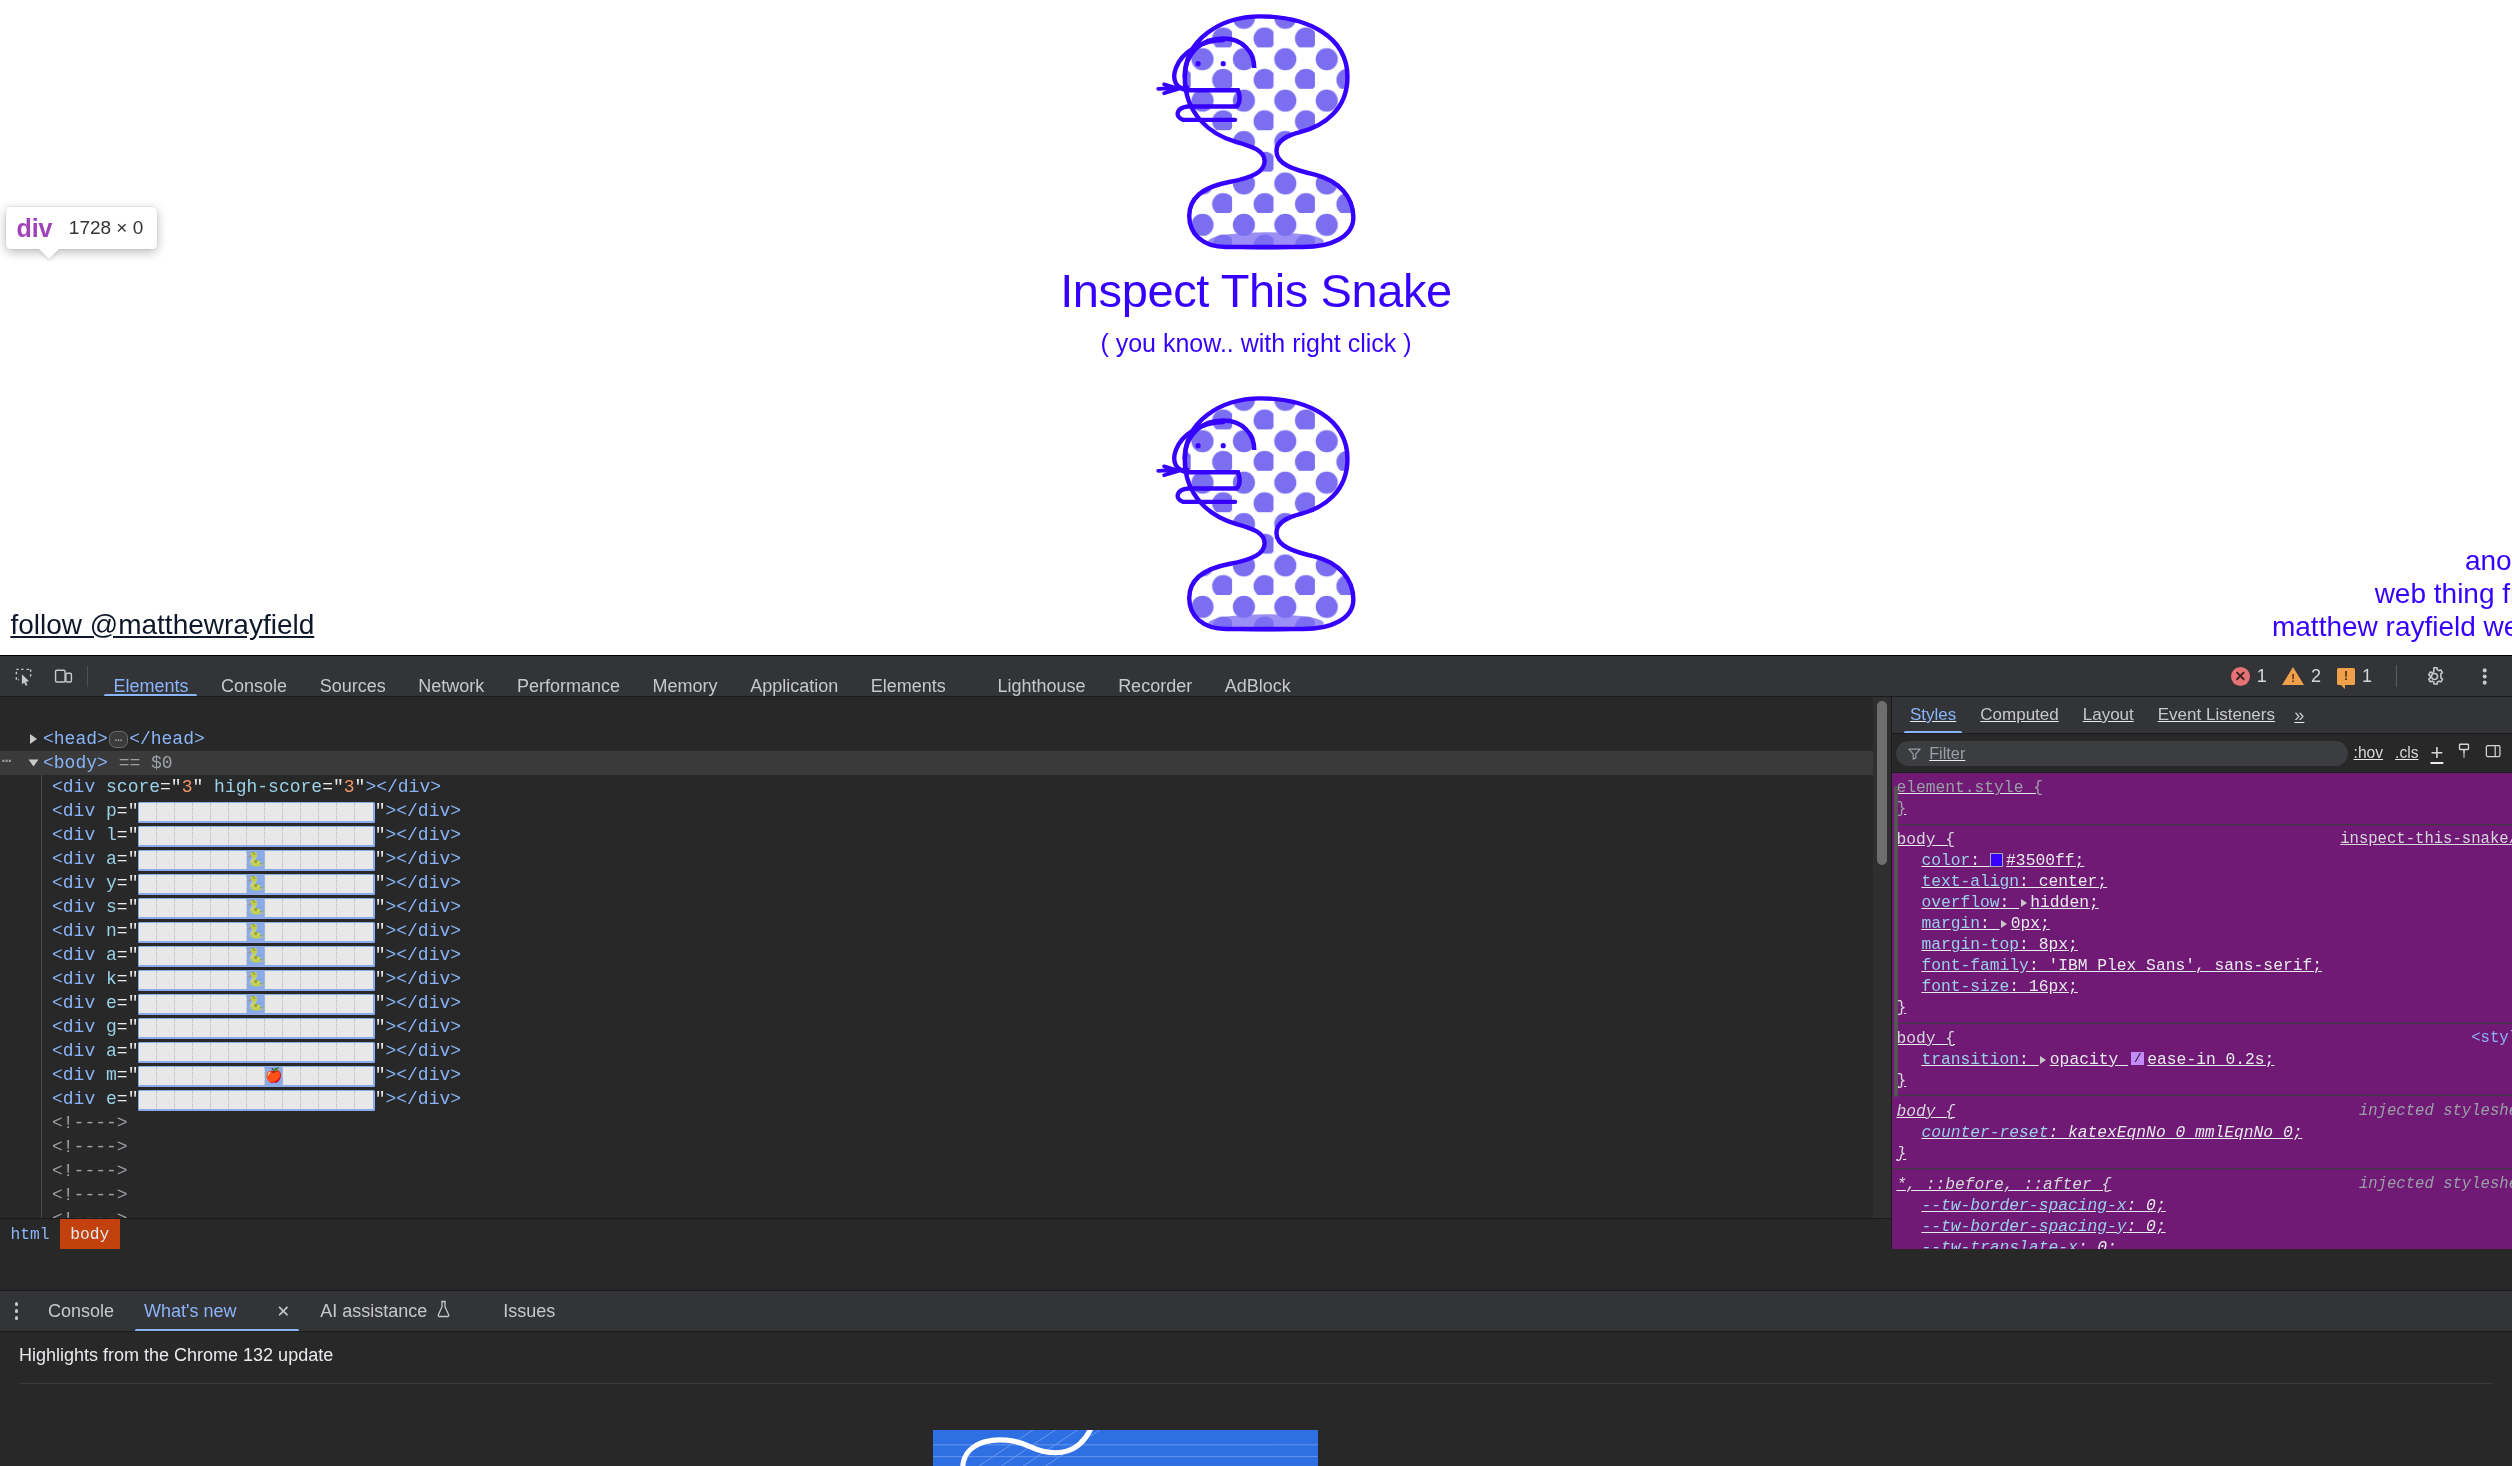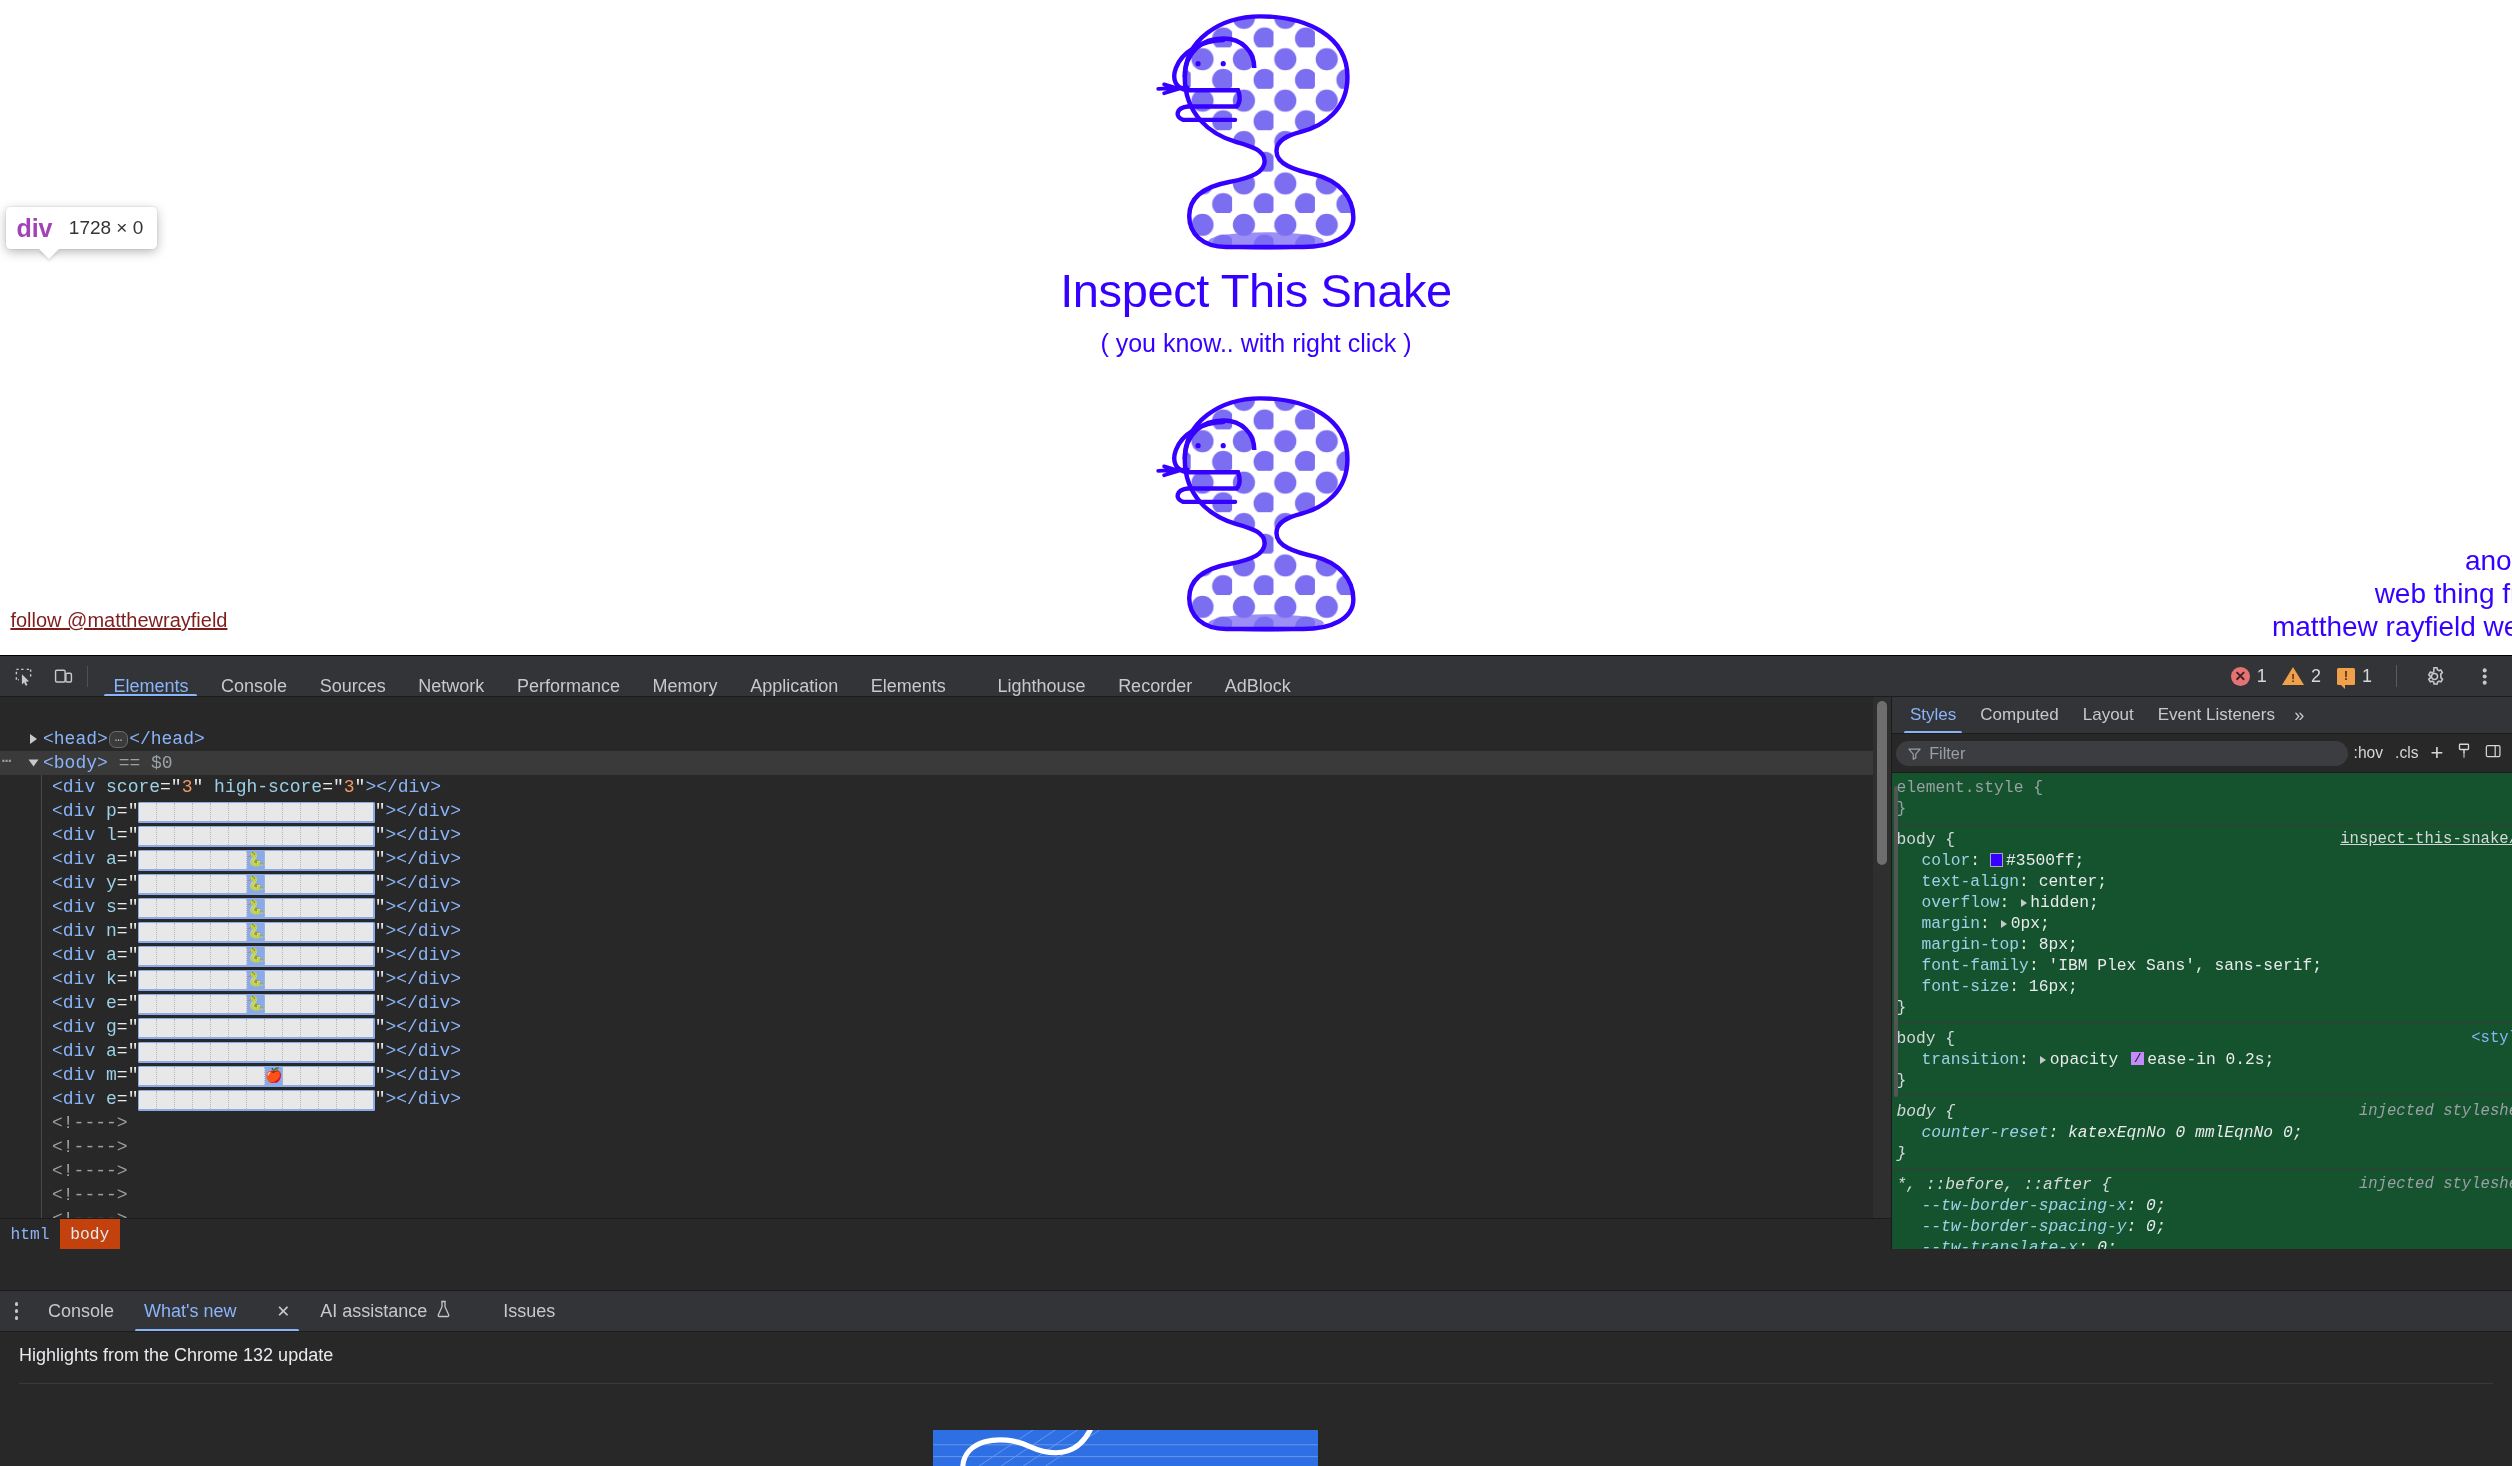--- a/index.html
+++ b/index.html
@@ -29,21 +29,21 @@
     font-size: 25px; font-weight: 400; margin: 10.4px 0 0 0; color:#3500ff;
   }
 
   .credit {
     position:absolute; right: -7.4px; top: 544px;
     text-align: right; font-size: 28px; line-height: 1.18; color:#3500ff;
     white-space: nowrap;
   }
   .follow {
     position:absolute; left: 10.4px; top: 609px;
-    font-size: 20px; color:#7f1d1d; text-decoration: underline;
+    font-size: 28px; color:#0f172a; text-decoration: underline;
   }
 
   
   #dev-tooltip {
     position:absolute; left: 6px; top: 207px;
     background:#fff; border-radius: 4.4px;
     box-shadow: 0 3px 10.4px rgba(0,0,0,.28), 0 0 0 0.7px rgba(0,0,0,.06);
     padding: 6.7px 13.3px 6.7px 10.4px;
     display:flex; align-items:center; gap: 16.3px;
     font-family: "Liberation Sans", sans-serif;
@@ -154,21 +154,21 @@
   .board .c {
     width: 18px; height:18px; border-right:0.7px dotted #b9b9b9;
     display:flex;align-items:center;justify-content:center; font-size:14px;
   }
   .board .c:last-child { border-right:none; }
   .board .c.snake { background:#8aabe8; }
   .board .c.apple { background:#8aabe8; }
 
   
   .styles-pane {
-    width: 620px; background:#14532d; position:relative; overflow:hidden;
+    width: 620px; background:#701a75; position:relative; overflow:hidden;text-decoration:underline;
   }
   .st-tabs {
     display:flex; align-items:center; height:37px; background:#333438;
     border-bottom:0.7px solid #1c1c1c; padding-left:6px;
   }
   .st-tab { font-size:17px; color:#c7c8cb; padding: 0 12px; height:100%;
             display:flex;align-items:center; position:relative; white-space:nowrap;}
   .st-tab.sel { color:#8ab4f8; }
   .st-tab.sel:after { content:""; position:absolute;left:6px;right:6px;bottom:0;
             height:2.2px;background:#8ab4f8;border-radius:1.5px 1.5px 0 0; }

